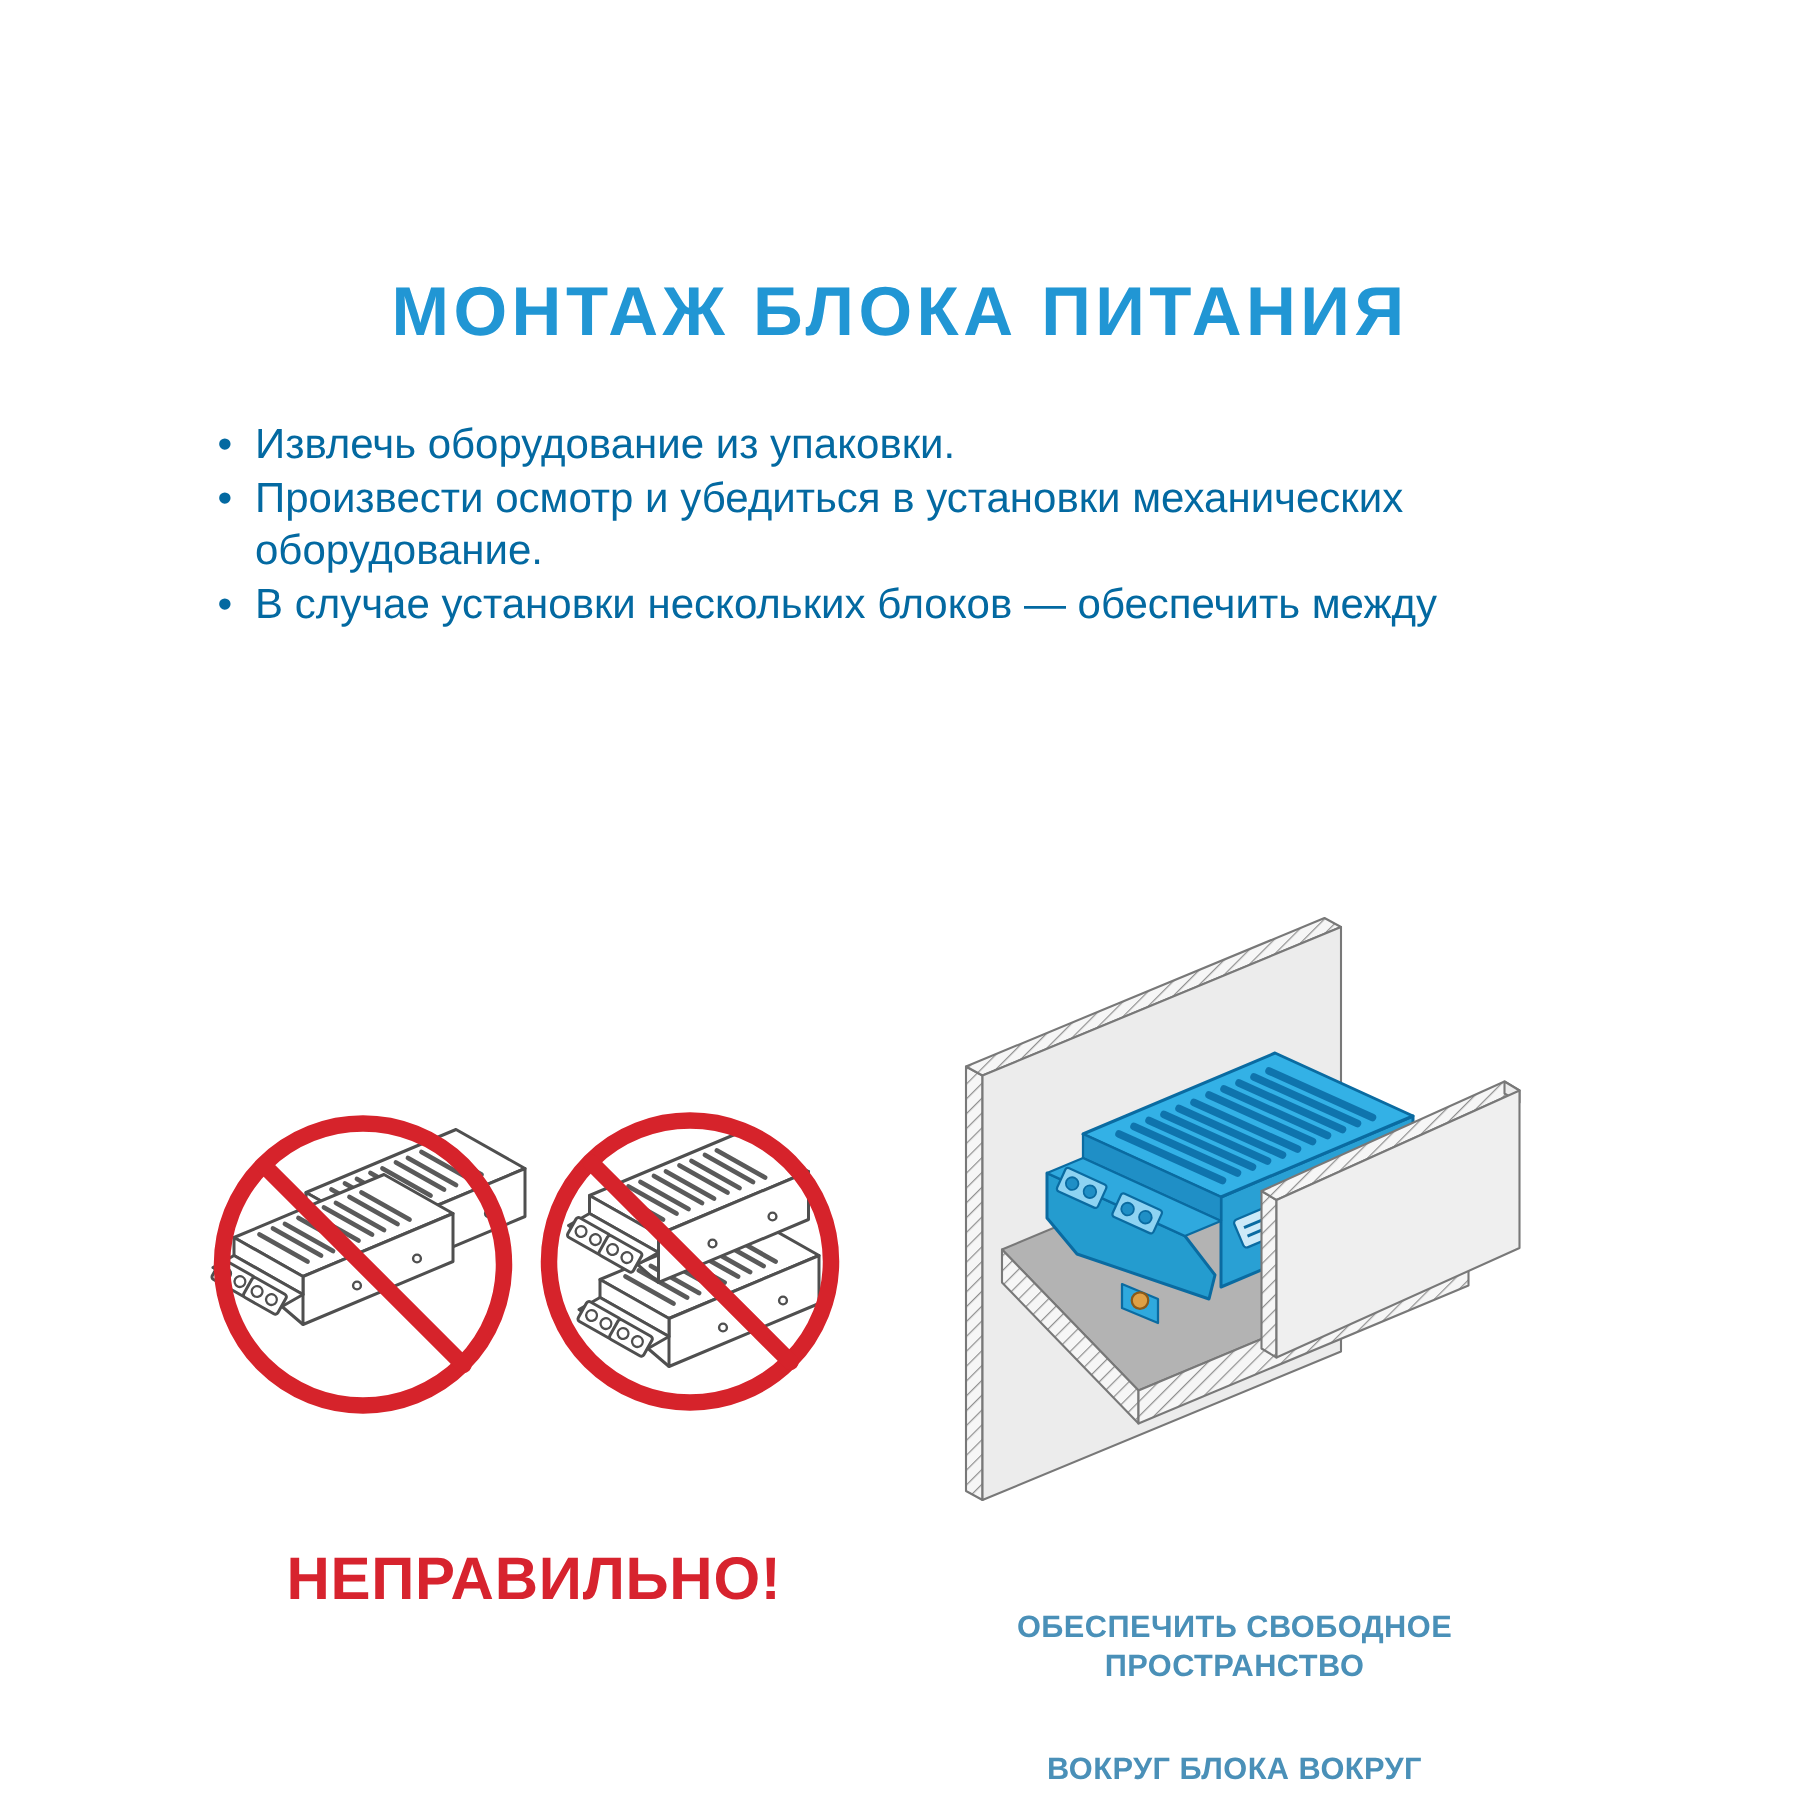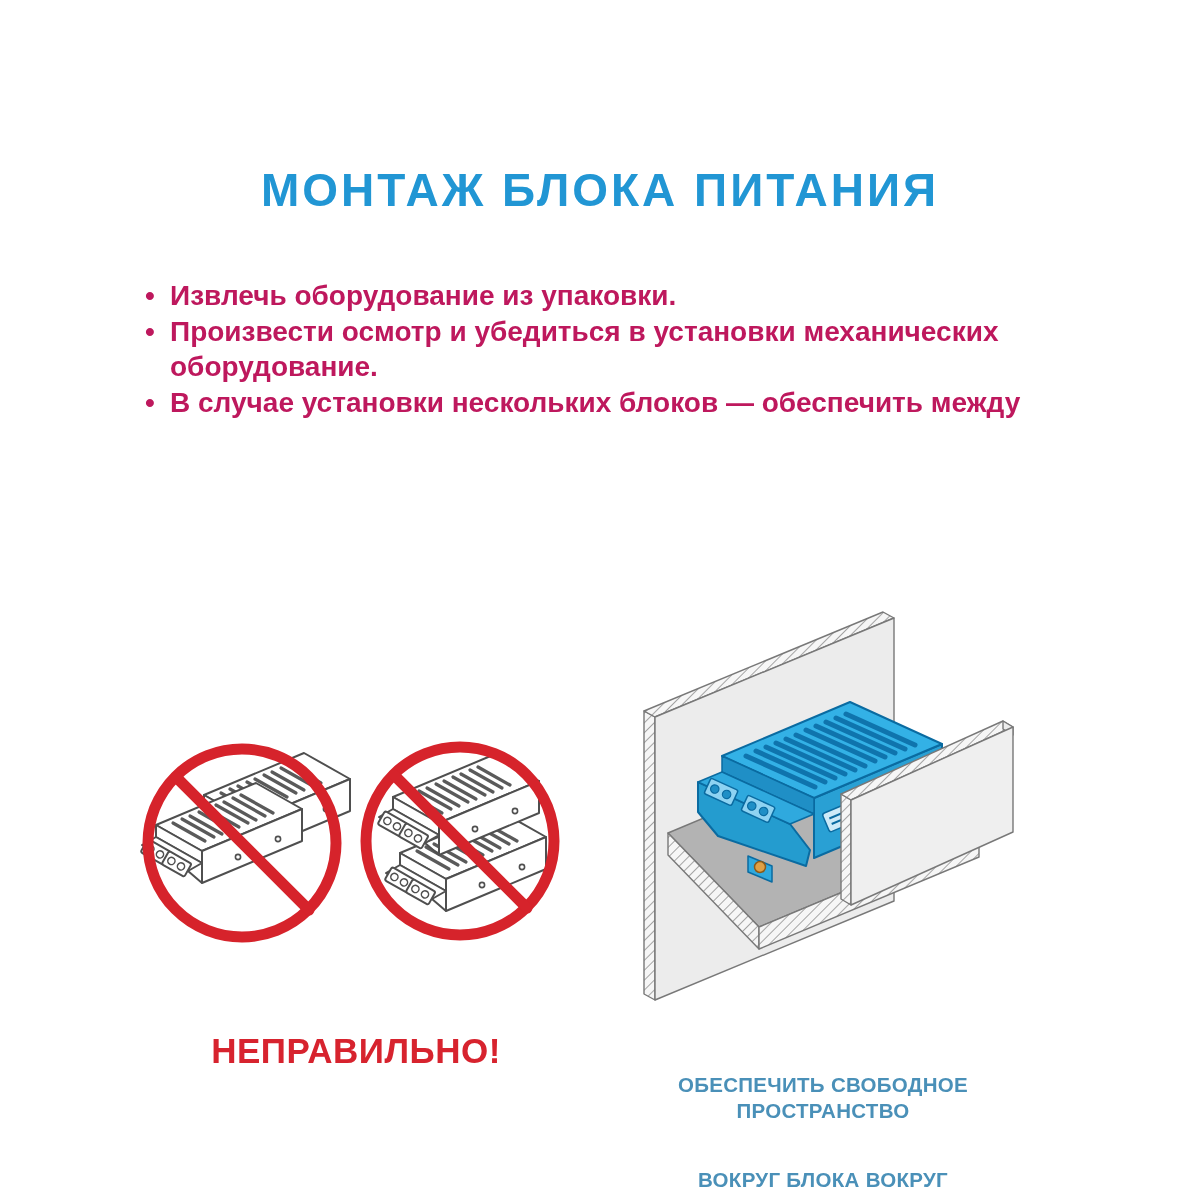--- a/index.html
+++ b/index.html
@@ -1,26 +1,26 @@
 <!DOCTYPE html>
 <html><head>
 <meta charset="utf-8">
 <style>
   html,body{margin:0;padding:0;background:#fff;}
   .page{position:relative;width:1200px;height:1200px;background:#ffffff;overflow:hidden;
         font-family:"Liberation Sans",sans-serif;}
-  .title{position:absolute;top:163px;left:0;width:1200px;text-align:center;
+  .title{position:absolute;top:180px;left:0;width:1200px;text-align:center;
          font-size:46px;font-weight:bold;letter-spacing:3px;color:#2196d4;}
   .bullets{position:absolute;top:278px;left:142px;width:920px;margin:0;padding:0;
-           list-style:none;font-size:28px;line-height:35.7px;color:#be185d;font-weight:bold;}
+           list-style:none;font-size:28px;line-height:35.7px;color:#0369a1;}
   .bullets li{position:relative;padding-left:28px;margin:0;}
   .bullets li::before{content:"\2022";position:absolute;left:3px;top:0;}
   .bullets li span{display:block;}
   .wrong-label{position:absolute;top:1031px;left:124px;width:464px;text-align:center;
-               font-size:35px;font-weight:bold;letter-spacing:0.5px;color:#d7232e;}
+               font-size:40px;font-weight:bold;letter-spacing:0.5px;color:#d7232e;}
   .caption{position:absolute;top:1029px;left:597px;width:452px;text-align:center;
            font-size:20.5px;line-height:26px;letter-spacing:0.3px;color:#4a90b8;font-weight:bold;}
   .caption span{display:block;margin-top:43px;}
   svg{position:absolute;display:block;}
   #icon-no-side{left:126px;top:731px;}
   #icon-no-stack{left:346px;top:729px;}
   #wall-illustration{left:610px;top:598px;}
 </style>
 </head>
 <body>

